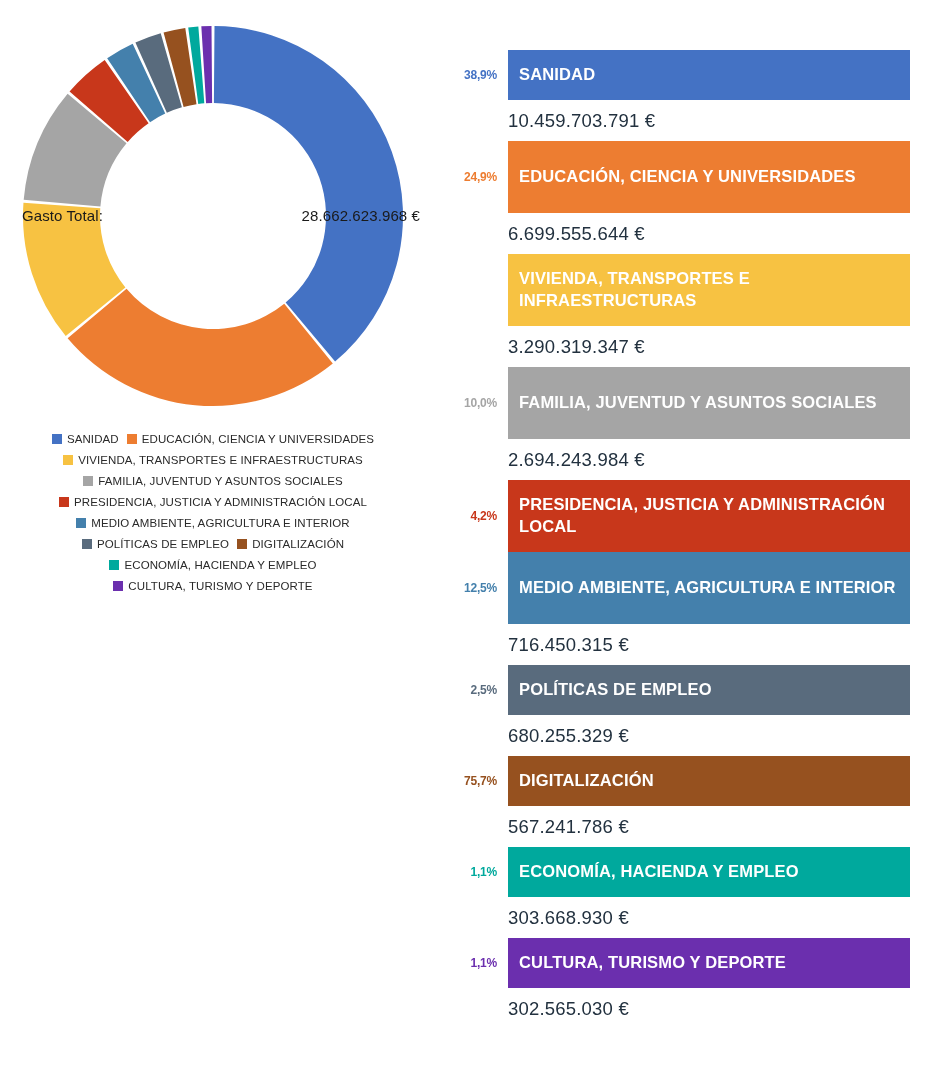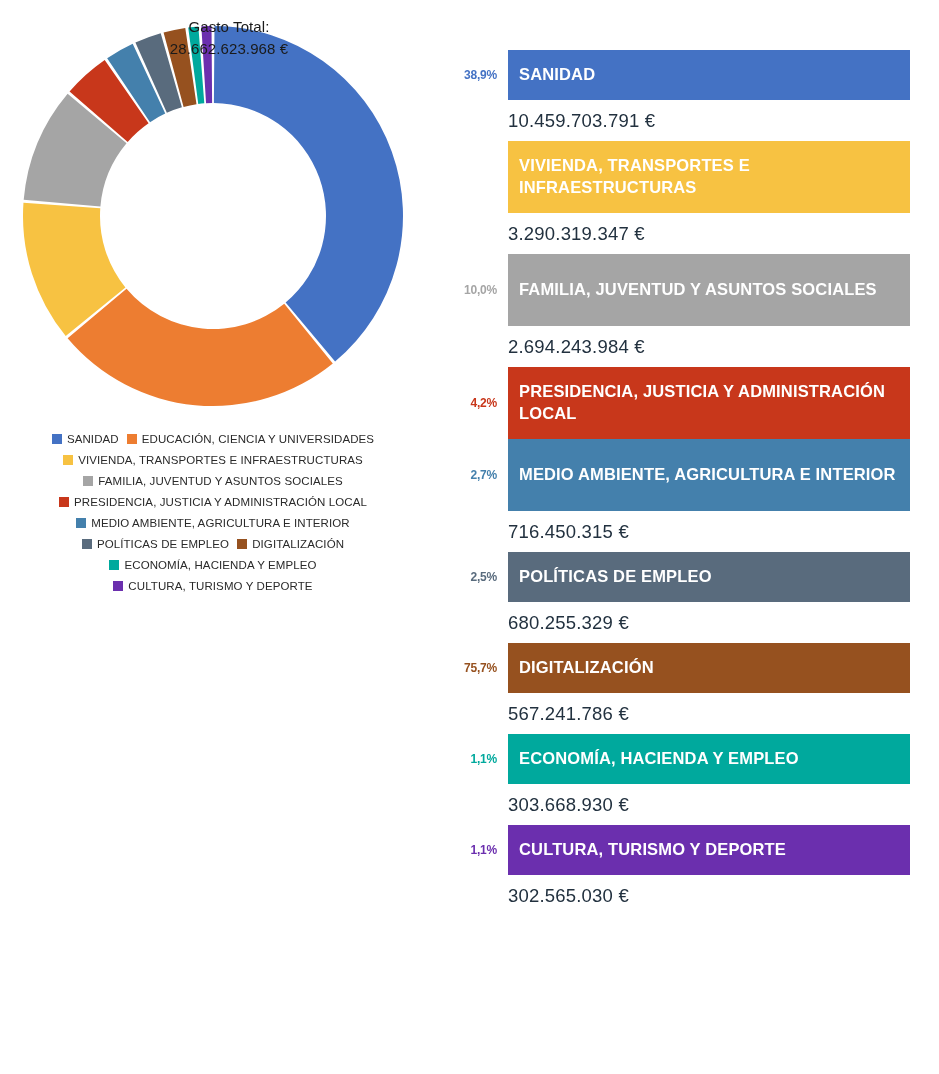--- a/index.html
+++ b/index.html
@@ -23,28 +23,28 @@
     width: 398px;
     height: 400px;
   }
   #donut-svg {
     display: block;
     width: 398px;
     height: 400px;
   }
   #donut-center-text {
     position: absolute;
-    left: 16px;
+    left: 8px;
     top: 0;
     width: 398px;
     height: 400px;
     display: flex;
-    flex-direction: column;
-    align-items: center;
-    justify-content: flex-start;
+    flex-direction: row;
+    align-items: center;
+    justify-content: space-between;
     pointer-events: none;
   }
   #donut-center-text .ctr-line {
     font-size: 15px;
     color: #1a1a1a;
     line-height: 1.45;
     text-align: center;
     letter-spacing: 0.1px;
   }
 
@@ -178,20 +178,29 @@
       <div class="row-bar-wrap">
         <div class="row-pct" style="color: rgb(68, 114, 196);">38,9%</div>
         <div class="row-bar" style="background: rgb(68, 114, 196);">
           <span class="row-name">SANIDAD</span>
         </div>
       </div>
       <div class="row-amount">10.459.703.791 €</div>
     </div>
     <div class="row">
       <div class="row-bar-wrap">
+        <div class="row-pct" style="color: rgb(237, 125, 49);">24,9%</div>
+        <div class="row-bar tall" style="background: rgb(237, 125, 49);">
+          <span class="row-name">EDUCACIÓN, CIENCIA Y UNIVERSIDADES</span>
+        </div>
+      </div>
+      <div class="row-amount">6.699.555.644 €</div>
+    </div>
+    <div class="row">
+      <div class="row-bar-wrap">
         <div class="row-bar tall" style="background: rgb(247, 194, 66);">
           <span class="row-name">VIVIENDA, TRANSPORTES E INFRAESTRUCTURAS</span>
         </div>
       </div>
       <div class="row-amount">3.290.319.347 €</div>
     </div>
     <div class="row">
       <div class="row-bar-wrap">
         <div class="row-pct" style="color: rgb(165, 165, 165);">10,0%</div>
         <div class="row-bar tall" style="background: rgb(165, 165, 165);">
@@ -203,21 +212,21 @@
     <div class="row">
       <div class="row-bar-wrap">
         <div class="row-pct" style="color: rgb(200, 55, 27);">4,2%</div>
         <div class="row-bar tall" style="background: rgb(200, 55, 27);">
           <span class="row-name">PRESIDENCIA, JUSTICIA Y ADMINISTRACIÓN LOCAL</span>
         </div>
       </div>
     </div>
     <div class="row">
       <div class="row-bar-wrap">
-        <div class="row-pct" style="color: rgb(68, 128, 172);">2,7%</div>
+        <div class="row-pct" style="color: rgb(68, 128, 172);">12,5%</div>
         <div class="row-bar tall" style="background: rgb(68, 128, 172);">
           <span class="row-name">MEDIO AMBIENTE, AGRICULTURA E INTERIOR</span>
         </div>
       </div>
       <div class="row-amount">716.450.315 €</div>
     </div>
     <div class="row">
       <div class="row-bar-wrap">
         <div class="row-pct" style="color: rgb(89, 107, 125);">2,5%</div>
         <div class="row-bar" style="background: rgb(89, 107, 125);">

